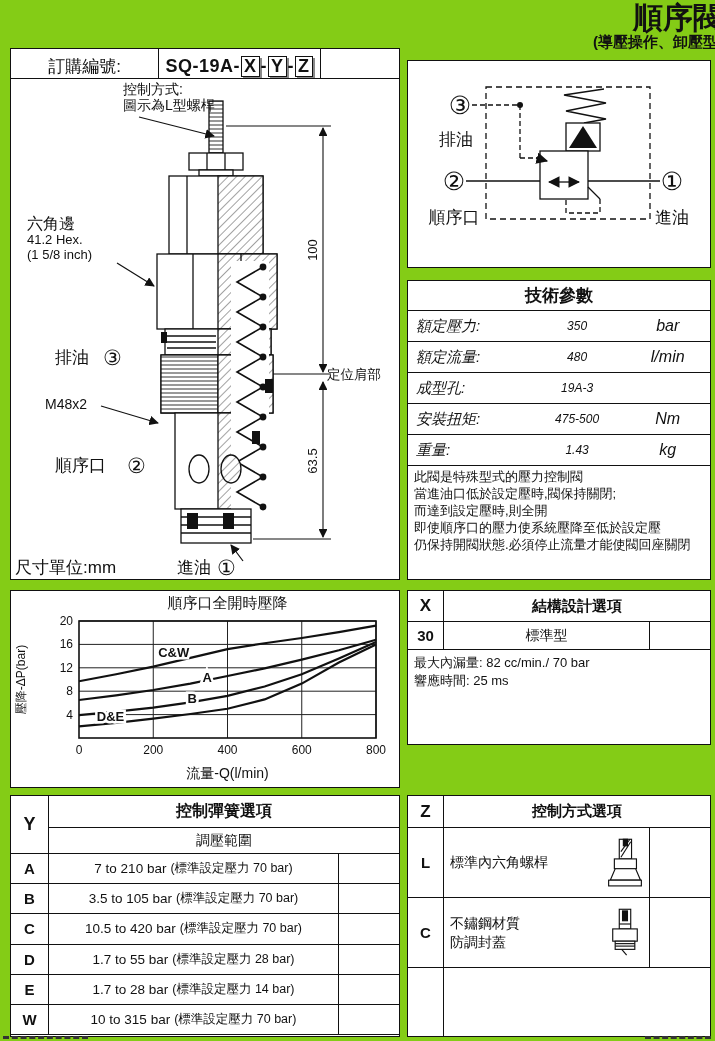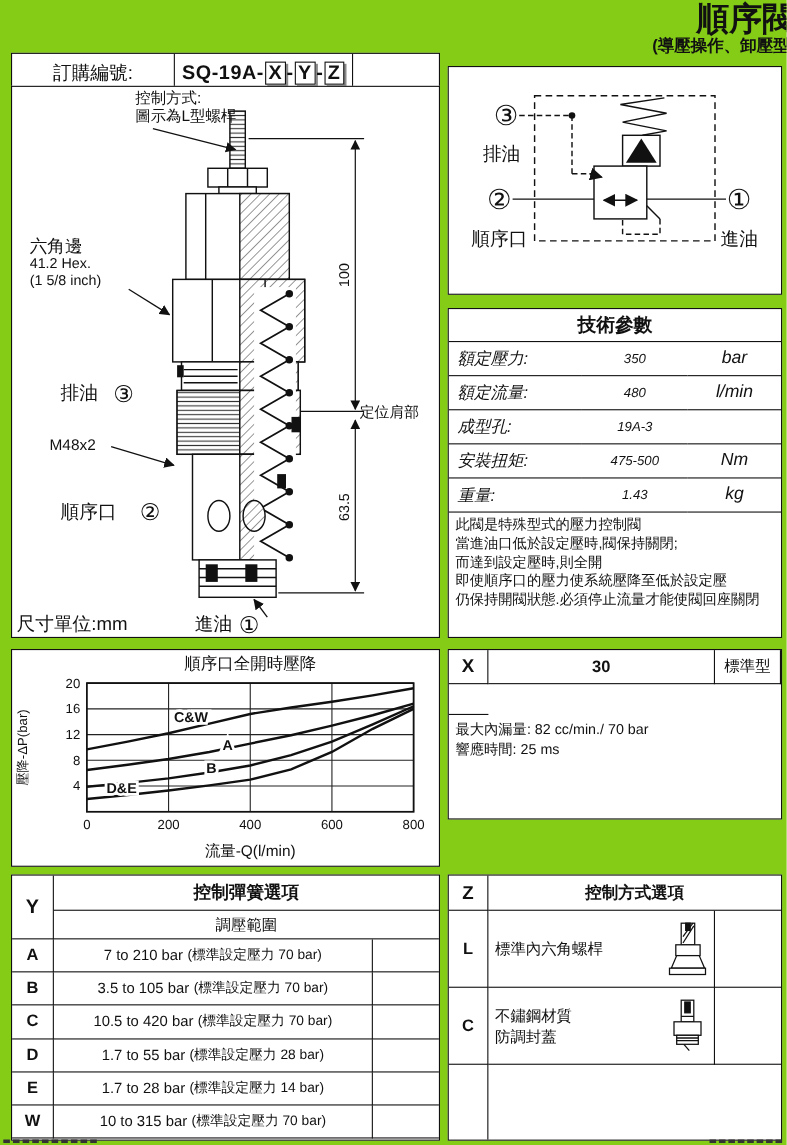--- a/index.html
+++ b/index.html
@@ -285,20 +285,21 @@
         <text x="181.23125" y="111.9" text-anchor="middle" font-size="13" font-weight="600" stroke="#fff" stroke-width="5" paint-order="stroke">B</text>
         <text x="99.55625" y="130.035" text-anchor="middle" font-size="13" font-weight="600" stroke="#fff" stroke-width="5" paint-order="stroke">D&amp;E</text>
         <text x="216.5" y="17" text-anchor="middle" font-size="15">順序口全開時壓降</text>
         <text x="216.5" y="187" text-anchor="middle" font-size="14">流量-Q(l/min)</text>
         <text x="14" y="88.5" text-anchor="middle" font-size="12" transform="rotate(-90 14 88.5)">壓降-ΔP(bar)</text>
       </svg>
   </div>
 
   <div class="box x-box">
     <div class="opt-key">X</div>
+    <div class="opt-title">結構設計選項</div>
     <div class="opt-code">30</div>
     <div class="opt-desc">標準型</div>
     <div class="opt-spare"></div>
     <div class="x-notes">
       <div>最大內漏量: 82 cc/min./ 70 bar</div>
       <div>響應時間: 25 ms</div>
     </div>
   </div>
 
   <div class="box y-box">

